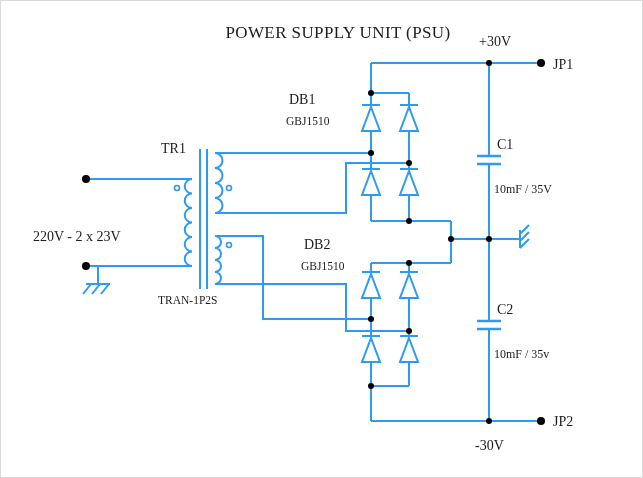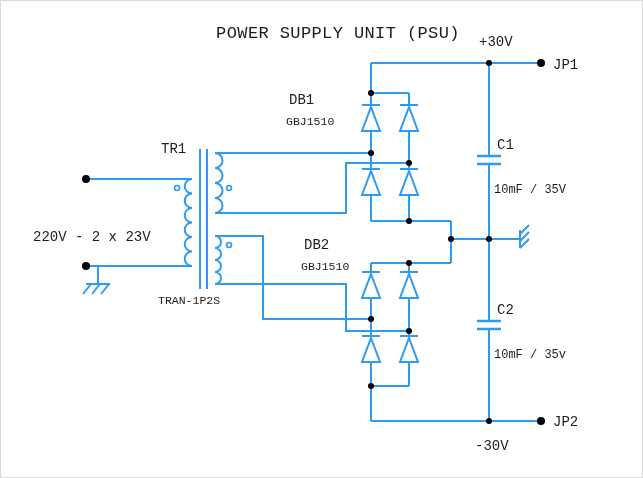--- a/index.html
+++ b/index.html
@@ -1,20 +1,20 @@
 <!DOCTYPE html>
 <html style="--wire: #2e9af0; --text: #1c1c1c; --junction: #000000; --background: #ffffff;"><head>
 <meta charset="utf-8">
 <style>
   html,body{margin:0;padding:0;background:#ffffff;}
   .canvas{
     position:relative;width:643px;height:478px;box-sizing:border-box;
     background:var(--background,#ffffff);
     border:1px solid #d9d9d9;
-    font-family:Liberation Mono, monospace;
+    font-family:Liberation Serif, serif;
   }
   svg{display:block;}
   .wire{stroke:var(--wire,#2e9af0);stroke-width:2;fill:none;}
   .wire-thick{stroke:var(--wire,#2e9af0);stroke-width:2.6;fill:none;}
   .diode-tri{fill:#ffffff;stroke:var(--wire,#2e9af0);stroke-width:2;stroke-linejoin:miter;}
   .phase-dot{fill:#ffffff;stroke:var(--wire,#2e9af0);stroke-width:1.6;}
   .junction{fill:var(--junction,#000000);stroke:none;}
   .lbl{fill:var(--text,#1c1c1c);}
   .lbl-title{font-size:17px;letter-spacing:.4px;}
   .lbl-ref{font-size:14px;}

